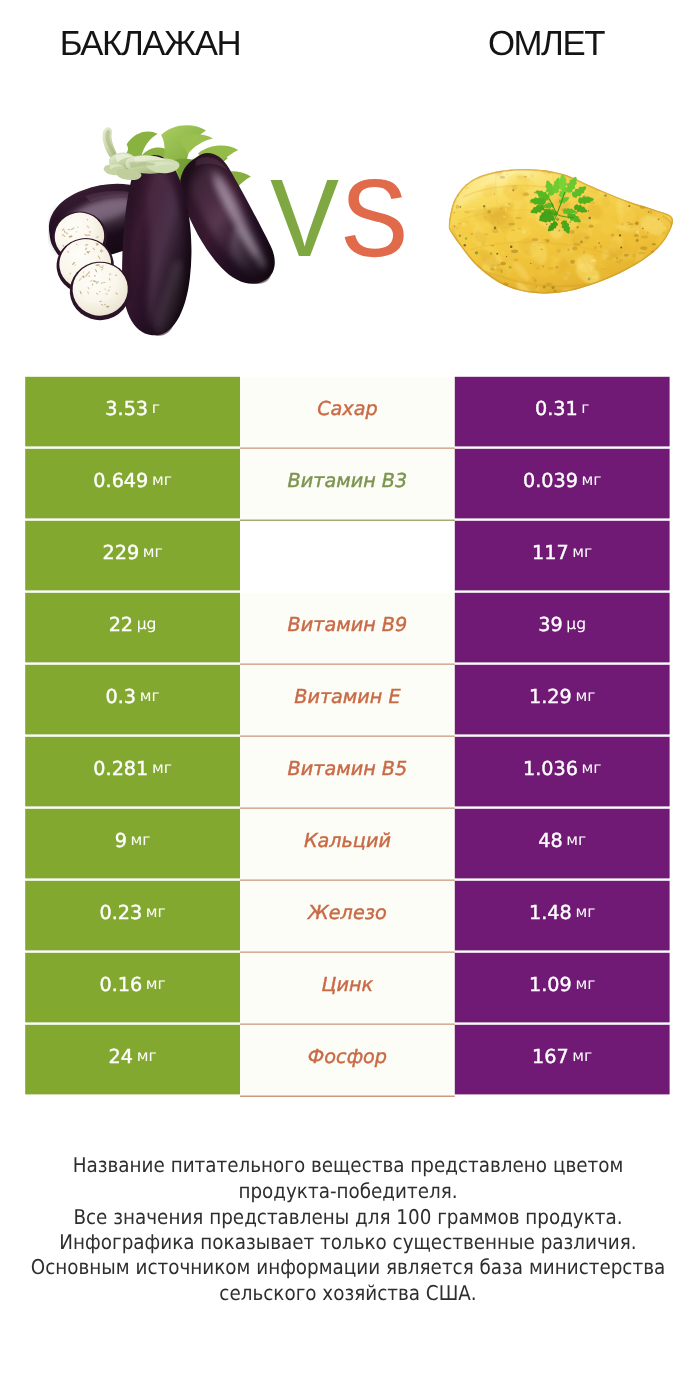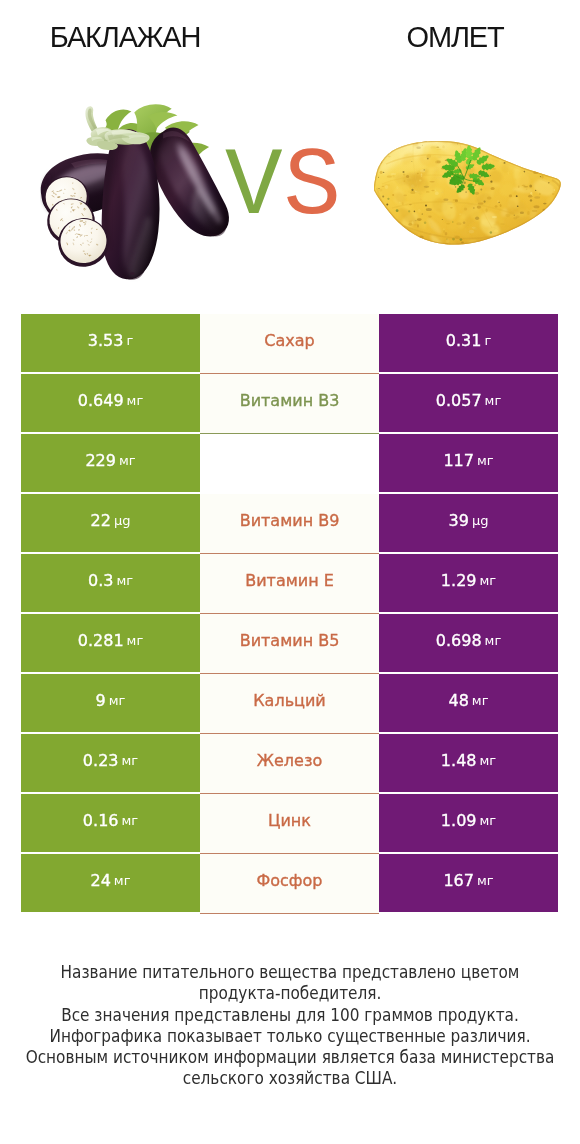--- a/index.html
+++ b/index.html
@@ -14,21 +14,21 @@
   .im svg{display:block;width:100%;height:100%;}
   .im-l{left:40px;top:101px;width:202px;height:186px;}
   .im-r{left:374px;top:136px;width:190px;height:112px;}
   .vs{position:absolute;left:225px;top:140px;font-family:Liberation Mono, monospace;font-size:96px;line-height:96px;font-weight:400;letter-spacing:1px;white-space:nowrap;}
   .vs .v{color:#7FA843;}
   .vs .s{color:#E06A4A;}
   .tbl{position:absolute;left:0;top:314px;width:580px;height:598px;}
   .row{position:absolute;left:21px;width:537px;height:58px;}
   .cell{position:absolute;top:0;height:58px;display:flex;align-items:center;justify-content:center;box-sizing:border-box;padding-bottom:5px;}
   .cl{left:0;width:179px;background:#82A830;color:#fff;}
-  .cm{left:179px;width:179px;height:60px;background:#fdfdf7;border-bottom:1.4px solid;}
+  .cm{left:179px;width:179px;height:60px;background:#fdfdf7;border-bottom:1.4px solid;font-style:italic;}
   .cr{left:358px;width:179px;background:#701a75;color:#fff;}
   .cm span{display:block;margin-top:-1px;}
   .cl,.cr{font-family:"DejaVu Sans",sans-serif;font-size:16px;font-weight:400;}
   .cm{font-family:"DejaVu Sans",sans-serif;font-size:16px;font-weight:400;}
   .cm span{-webkit-text-stroke:0.35px;}
   .num{-webkit-text-stroke:0.35px;}
   .cm.left{color:#7d9450;border-color:#8a9a58;}
   .cm.right{color:#c96a46;border-color:#c08064;}
   .unit{font-weight:400;font-size:13px;margin-left:3px;}
   .foot{position:absolute;left:0;top:962px;width:580px;text-align:center;font-family:"DejaVu Sans Condensed","DejaVu Sans",sans-serif;font-size:17px;line-height:21.3px;color:#2e2e2e;}
@@ -798,21 +798,21 @@
       </div>
       <div class="row" style="top: 60px;">
         <div class="cell cl">
           <span class="num">0.649</span> 
           <span class="unit">мг</span>
         </div>
         <div class="cell cm left">
           <span>Витамин B3</span>
         </div>
         <div class="cell cr">
-          <span class="num">0.057</span> 
+          <span class="num">0.039</span> 
           <span class="unit">мг</span>
         </div>
       </div>
       <div class="row" style="top: 120px;">
         <div class="cell cl">
           <span class="num">229</span> 
           <span class="unit">мг</span>
         </div>
         <div class="cell cr">
           <span class="num">117</span> 
@@ -847,21 +847,21 @@
       </div>
       <div class="row" style="top: 300px;">
         <div class="cell cl">
           <span class="num">0.281</span> 
           <span class="unit">мг</span>
         </div>
         <div class="cell cm right">
           <span>Витамин B5</span>
         </div>
         <div class="cell cr">
-          <span class="num">0.698</span> 
+          <span class="num">1.036</span> 
           <span class="unit">мг</span>
         </div>
       </div>
       <div class="row" style="top: 360px;">
         <div class="cell cl">
           <span class="num">9</span> 
           <span class="unit">мг</span>
         </div>
         <div class="cell cm right">
           <span>Кальций</span>

